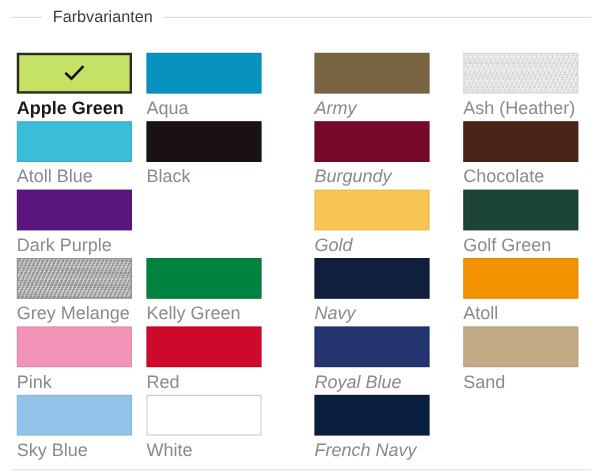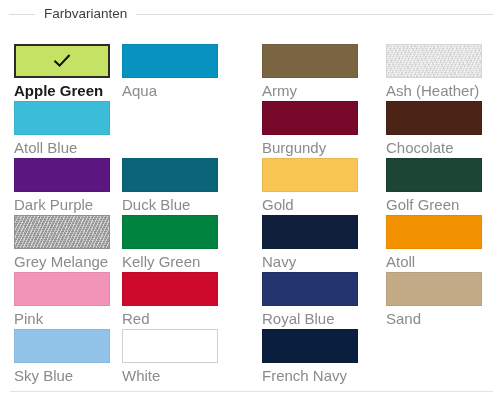--- a/index.html
+++ b/index.html
@@ -80,21 +80,21 @@
     height: 57px;
   }
 
   .swatch-cell {
     position: absolute;
     top: 0;
     width: 96px;
   }
   .swatch-cell.c0 { left: 0px; }
   .swatch-cell.c1 { left: 108px; }
-  .swatch-cell.c2 { left: 248px; }
+  .swatch-cell.c2 { left: 248px; font-style: italic; }
   .swatch-cell.c3 { left: 372px; }
 
   .swatch-chip {
     position: relative;
     width: 96px;
     height: 34px;
     box-sizing: border-box;
     border: 1px solid rgba(0,0,0,0.06);
     overflow: hidden;
   }
@@ -175,38 +175,38 @@
         <div class="swatch-cell c3">
           <div class="swatch-chip heather" style="background-color: rgb(227, 227, 228);"></div>
           <span class="swatch-label">Ash (Heather)</span>
         </div>
       </div>
       <div class="swatch-row">
         <div class="swatch-cell c0">
           <div class="swatch-chip" style="background-color: rgb(59, 188, 217);"></div>
           <span class="swatch-label">Atoll Blue</span>
         </div>
+        <div class="swatch-cell c1">
+          <div class="swatch-chip" style="background-color: rgb(26, 17, 20);"></div>
+          <span class="swatch-label">Black</span>
+        </div>
         <div class="swatch-cell c2">
           <div class="swatch-chip" style="background-color: rgb(118, 9, 42);"></div>
           <span class="swatch-label">Burgundy</span>
         </div>
         <div class="swatch-cell c3">
           <div class="swatch-chip" style="background-color: rgb(75, 36, 23);"></div>
           <span class="swatch-label">Chocolate</span>
         </div>
       </div>
       <div class="swatch-row">
         <div class="swatch-cell c0">
           <div class="swatch-chip" style="background-color: rgb(91, 22, 128);"></div>
           <span class="swatch-label">Dark Purple</span>
         </div>
-        <div class="swatch-cell c1">
-          <div class="swatch-chip" style="background-color: rgb(11, 101, 121);"></div>
-          <span class="swatch-label">Duck Blue</span>
-        </div>
         <div class="swatch-cell c2">
           <div class="swatch-chip" style="background-color: rgb(249, 197, 82);"></div>
           <span class="swatch-label">Gold</span>
         </div>
         <div class="swatch-cell c3">
           <div class="swatch-chip" style="background-color: rgb(28, 69, 54);"></div>
           <span class="swatch-label">Golf Green</span>
         </div>
       </div>
       <div class="swatch-row">

